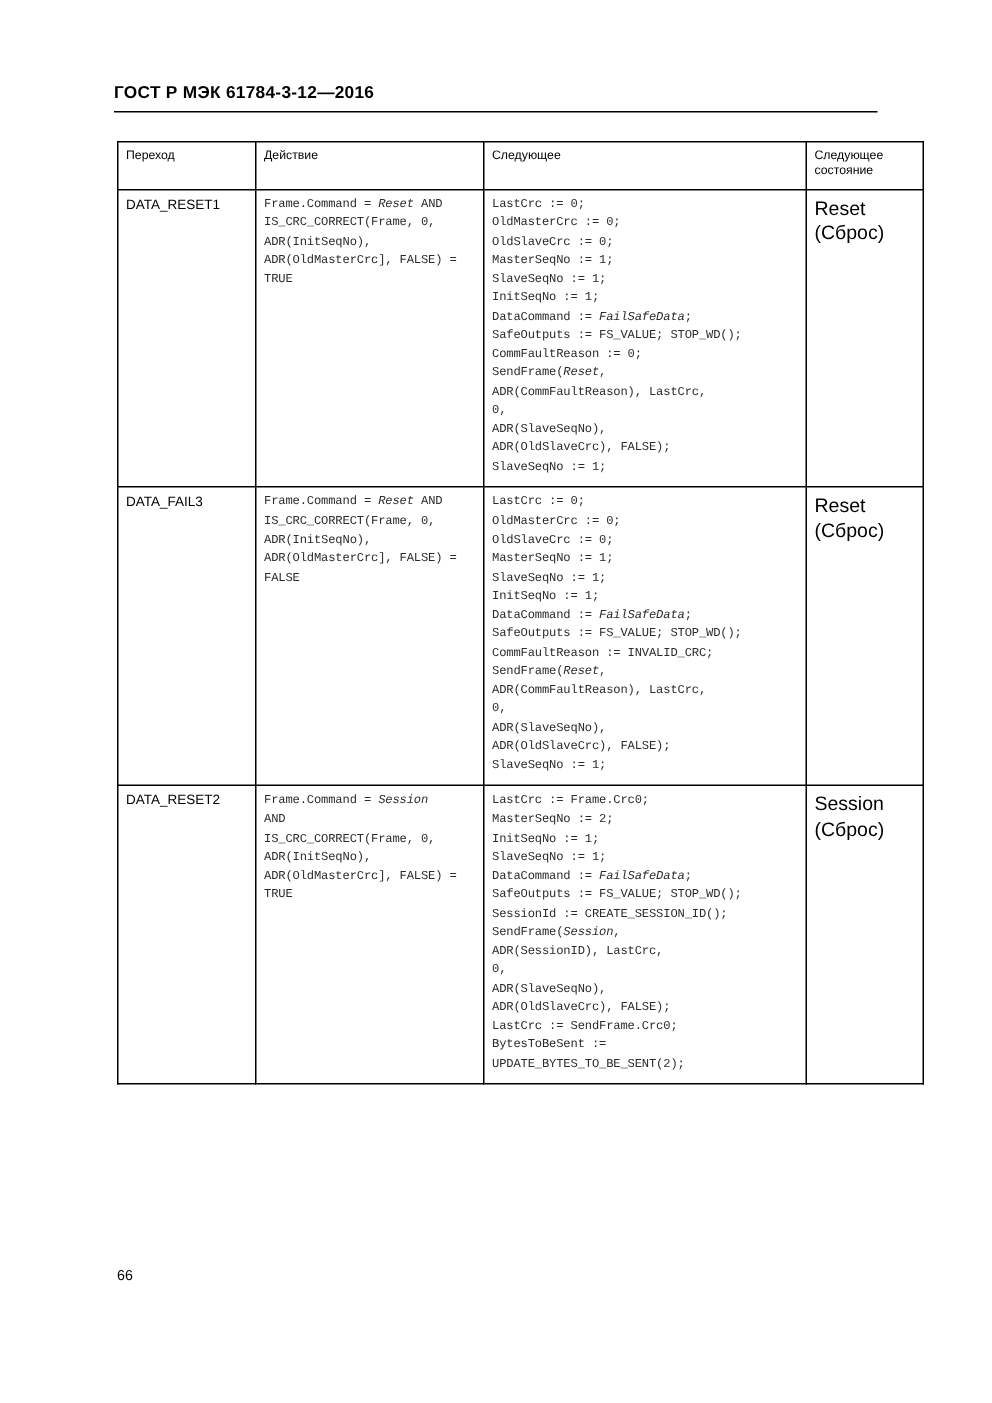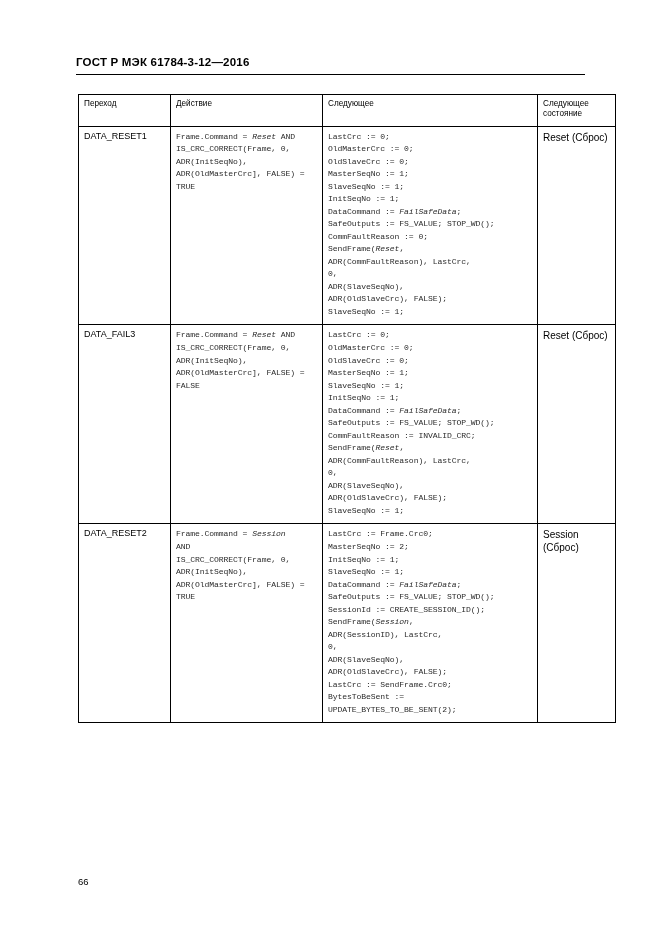--- a/index.html
+++ b/index.html
@@ -77,34 +77,33 @@
     font-family: "Liberation Mono", monospace;
     font-size: 8.1px;
     line-height: 1.55;
     color: #2b2b2b;
     letter-spacing: -0.1px;
     padding-top: 6px;
     margin-top: 16px;
   }
   td.next {
     font-family: "Liberation Sans", sans-serif;
-    font-size: 10px;
+    font-size: 13px;
     padding-top: 6px;
     padding-left: 6px;
     line-height: 1.3;
   }
   .it { font-style: italic; }
   .codeline { white-space: pre-wrap; word-break: break-word; }
   .pagenum {
     position: absolute;
     left: 78px;
     top: 845px;
     font-size: 9.5px;
     font-family: "Liberation Sans", sans-serif;
-    margin-top: 31px;
   }
 </style>
 </head>
 <body>
 
 <div class="page">
 
   <div class="header">ГОСТ Р МЭК 61784-3-12—2016</div>
   <div class="header-rule"></div>
 

